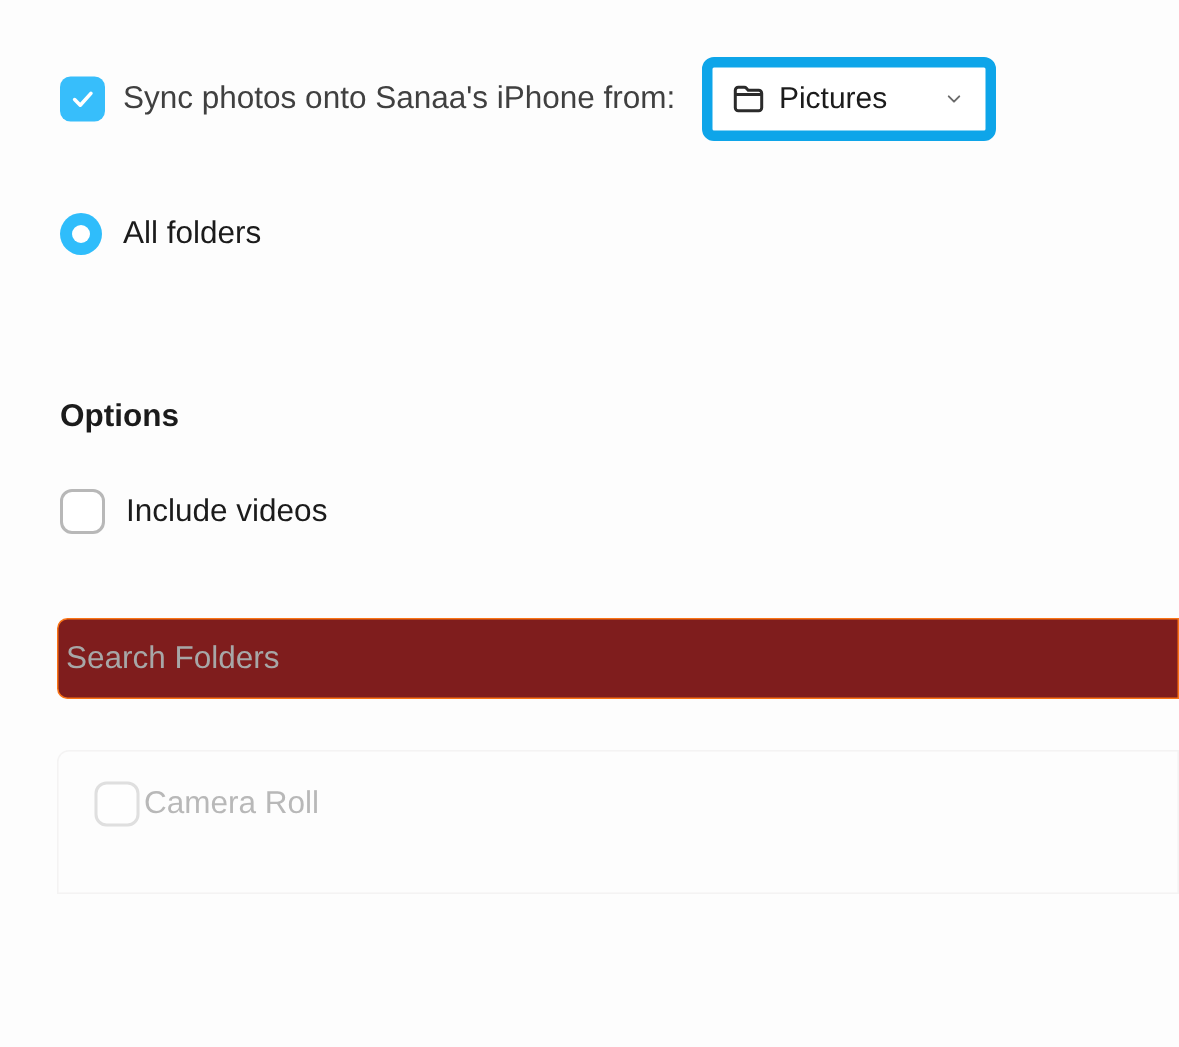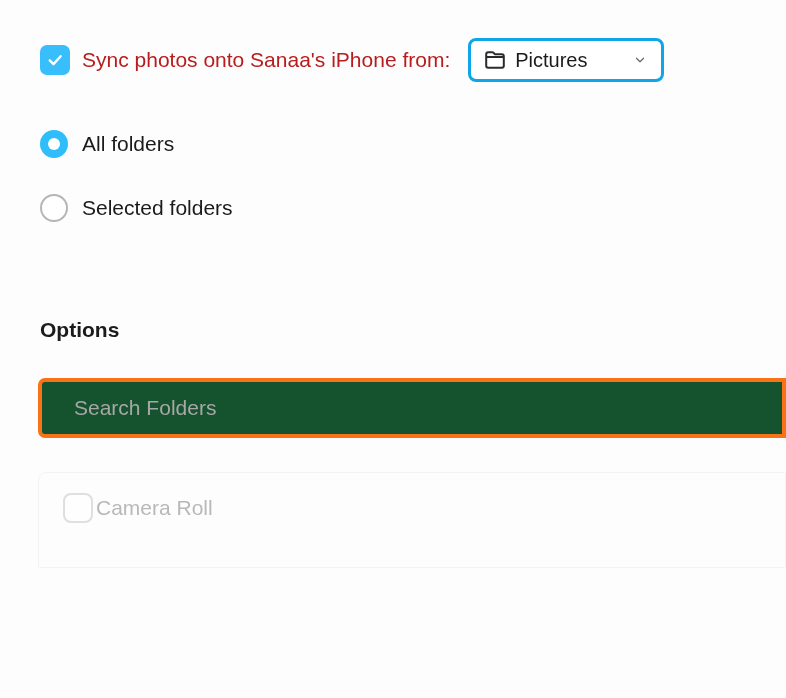--- a/index.html
+++ b/index.html
@@ -34,32 +34,32 @@
       align-items: center;
       justify-content: center;
       flex-shrink: 0;
     }
     .checkbox-checked svg {
       width: 18px;
       height: 18px;
     }
     .sync-label {
       font-size: 21px;
-      color: #b91c1c;
+      color: #404040;
     }
     .dropdown {
       display: flex;
       align-items: center;
       gap: 8px;
       background: #ffffff;
-      border: 3px solid #0ea5e9;
+      border: 7px solid #0ea5e9;
       border-radius: 8px;
       padding: 8px 14px 8px 12px;
       min-width: 196px;
-      height: 44px;
+      height: 56px;
       margin-left: 6px;
     }
     .dropdown .folder-icon {
       width: 24px;
       height: 24px;
       flex-shrink: 0;
     }
     .dropdown-label {
       font-size: 20px;
       flex: 1;
@@ -125,25 +125,25 @@
       height: 30px;
       border: 2px solid #b8b8b8;
       border-radius: 8px;
       background: #fff;
       flex-shrink: 0;
     }
     .checkbox-label {
       font-size: 21px;
     }
     .search-box {
-      border: 4px solid #f97316;
+      border: 1px solid #f97316;
       border-radius: 7px 0 0 7px;
-      padding: 14px 32px;
+      padding: 14px 5px;
       width: 748px;
-      background: #14532d;
+      background: #7f1d1d;
       margin-bottom: 34px;
       margin-left: -2px;
     }
     .search-placeholder {
       color: #a7a7a7;
       font-size: 21px;
     }
     .folders-panel {
       border: 1px solid #eceaea;
       border-radius: 8px 0 0 0;
@@ -196,29 +196,29 @@
   </div>
 
 
   <div class="radio-row">
     <div class="radio-outer radio-selected">
       <div class="radio-selected-inner"></div>
     </div>
     <span class="radio-label">All folders</span>
   </div>
 
-  <div class="radio-row">
-    <div class="radio-outer radio-unselected"></div>
-    <span class="radio-label">Selected folders</span>
-  </div>
 
   <div class="options-gap"></div>
 
   <div class="options-heading">Options</div>
 
+  <div class="checkbox-row">
+    <div class="checkbox-unchecked"></div>
+    <span class="checkbox-label">Include videos</span>
+  </div>
 
   <div class="search-box">
     <span class="search-placeholder">Search Folders</span>
   </div>
 
   <div class="folders-panel">
     <div class="folder-row">
       <div class="folder-checkbox"></div>
       <span class="folder-label">Camera Roll</span>
     </div>

